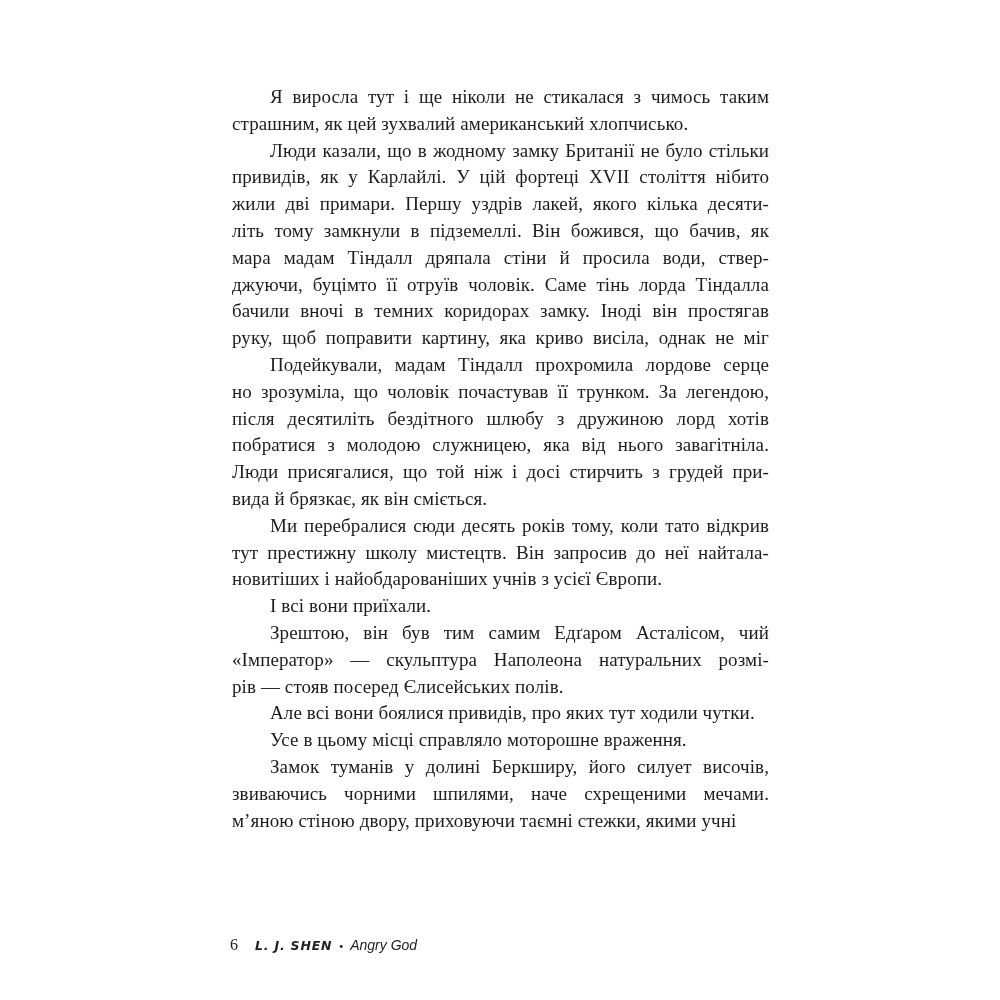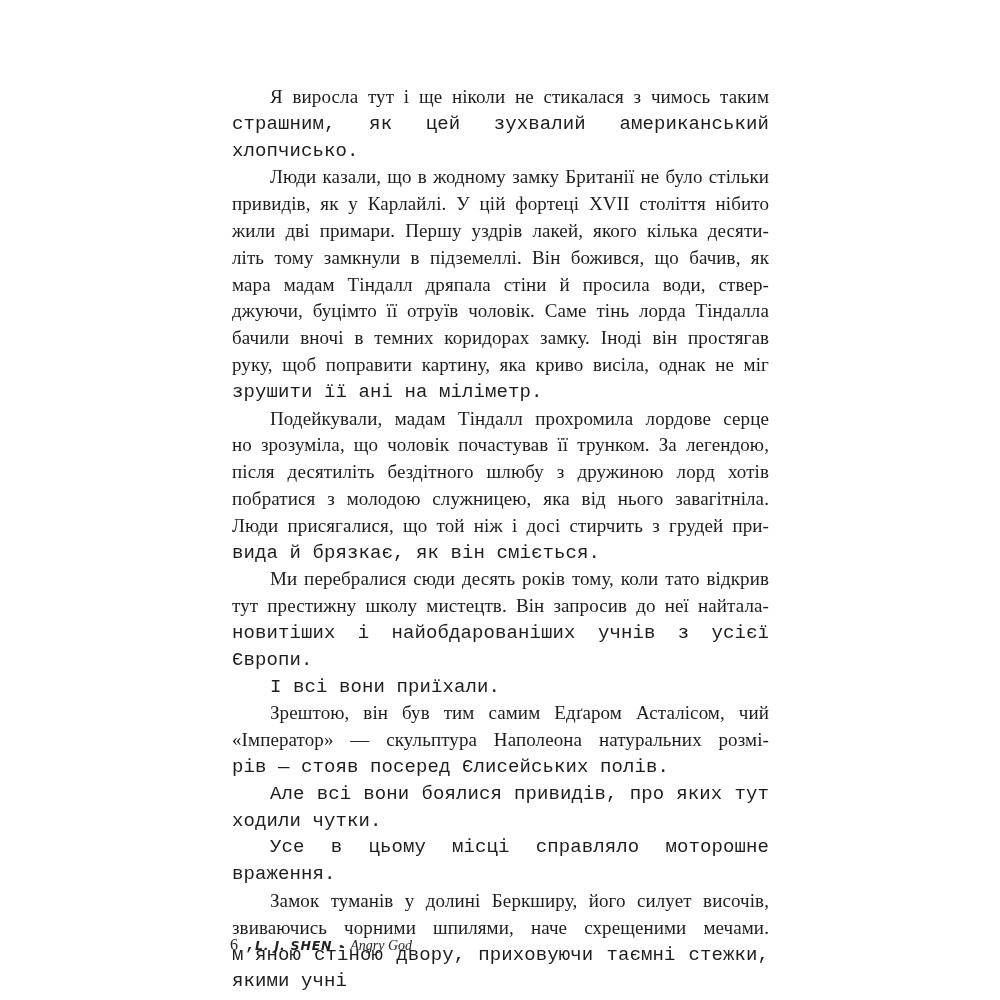--- a/index.html
+++ b/index.html
@@ -31,21 +31,20 @@
   .line {
     font-size: 19px;
     line-height: 26.8px;
     letter-spacing: 0.1px;
     text-align: justify;
     text-align-last: justify;
     white-space: normal;
   }
   .line.last {
     text-align-last: left;
-    font-family: Liberation Mono, monospace;
   }
   .line.first {
     text-indent: 38px;
   }
   .italic {
   }
   .footer {
     position: absolute;
     left: 230px;
     top: 936px;
@@ -69,21 +68,21 @@
     font-size: 12.5px;
     letter-spacing: 0.8px;
     font-weight: bold;
   }
   .footer-separator {
     font-size: 10px;
     margin: 0 6px;
   }
   .book-title {
     font-size: 14px;
-    font-family: Liberation Serif, serif;
+    font-family: Liberation Sans, sans-serif;
     font-style: italic;
   }
 </style>
 </head>
 <body>
 
 <div class="page">
 
   <div class="text-block">
       <div class="paragraph">
@@ -92,21 +91,20 @@
       </div>
       <div class="paragraph">
         <div class="line first">Люди казали, що в жодному замку Британії не було стільки</div>
         <div class="line">привидів, як у Карлайлі. У цій фортеці XVII століття нібито</div>
         <div class="line">жили дві примари. Першу уздрів лакей, якого кілька десяти-</div>
         <div class="line">літь тому замкнули в підземеллі. Він божився, що бачив, як</div>
         <div class="line">мара мадам Тіндалл дряпала стіни й просила води, ствер-</div>
         <div class="line">джуючи, буцімто її отруїв чоловік. Саме тінь лорда Тіндалла</div>
         <div class="line">бачили вночі в темних коридорах замку. Іноді він простягав</div>
         <div class="line">руку, щоб поправити картину, яка криво висіла, однак не міг</div>
-        <div class="line last">зрушити її ані на міліметр.</div>
       </div>
       <div class="paragraph">
         <div class="line first">Подейкували, мадам Тіндалл прохромила лордове серце</div>
         <div class="line">но зрозуміла, що чоловік почастував її трунком. За легендою,</div>
         <div class="line">після десятиліть бездітного шлюбу з дружиною лорд хотів</div>
         <div class="line">побратися з молодою служницею, яка від нього завагітніла.</div>
         <div class="line">Люди присягалися, що той ніж і досі стирчить з грудей при-</div>
         <div class="line last">вида й брязкає, як він сміється.</div>
       </div>
       <div class="paragraph">

